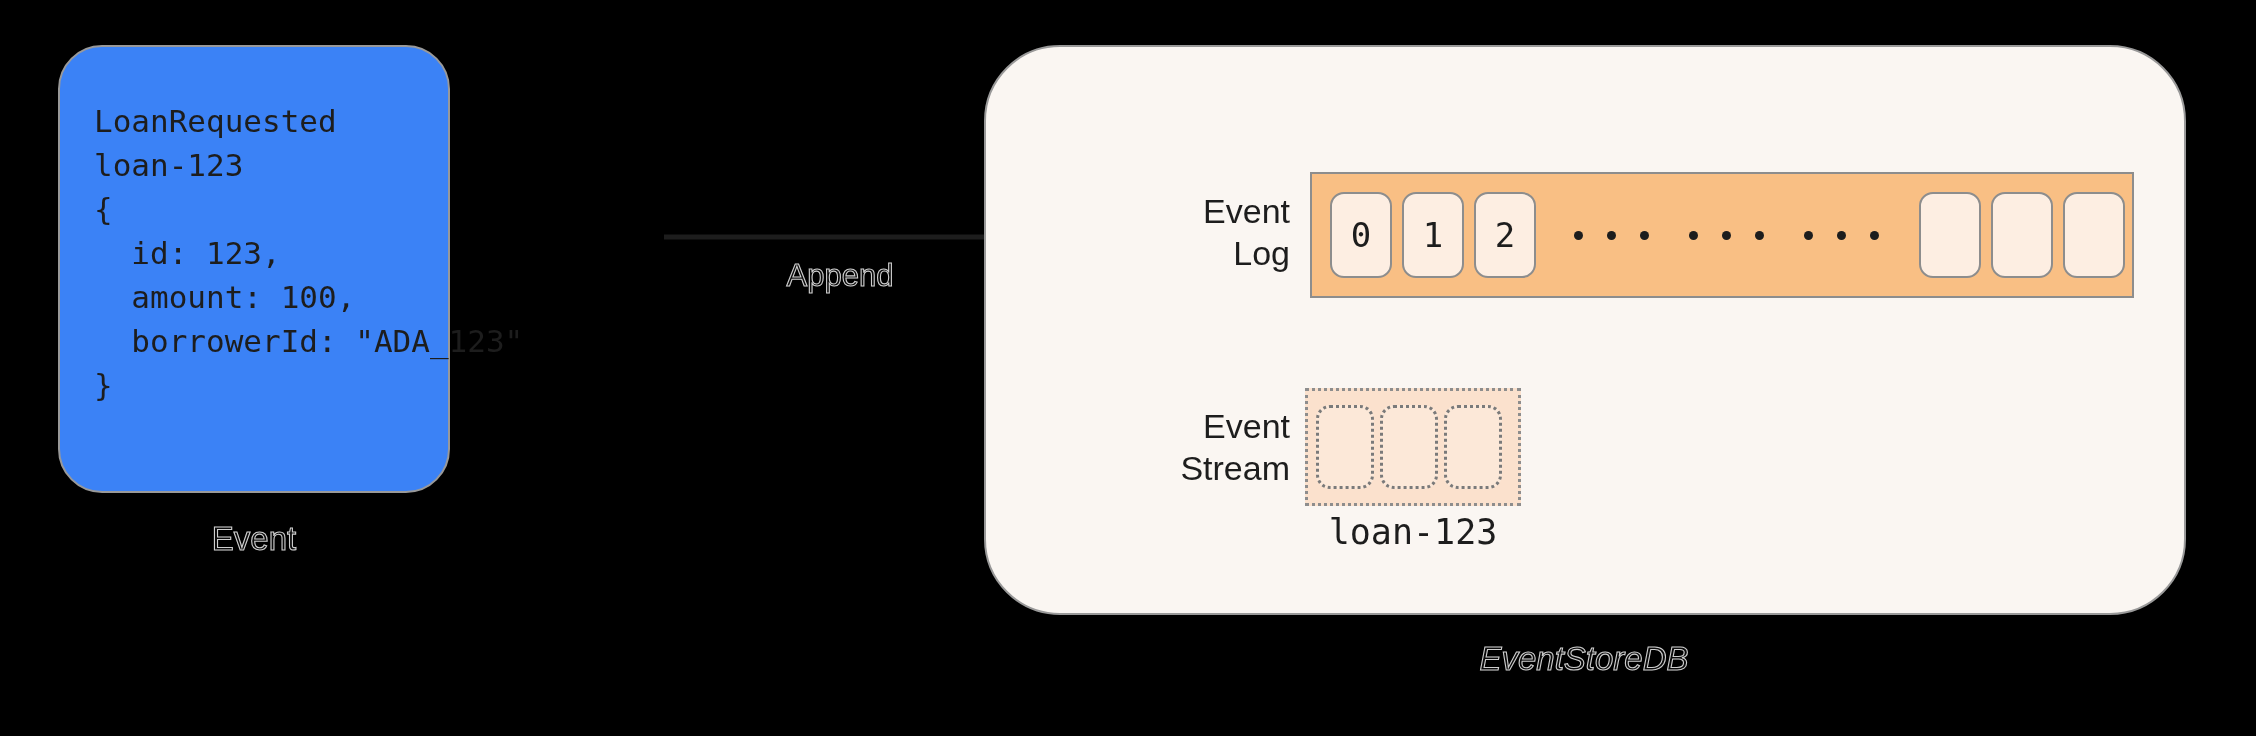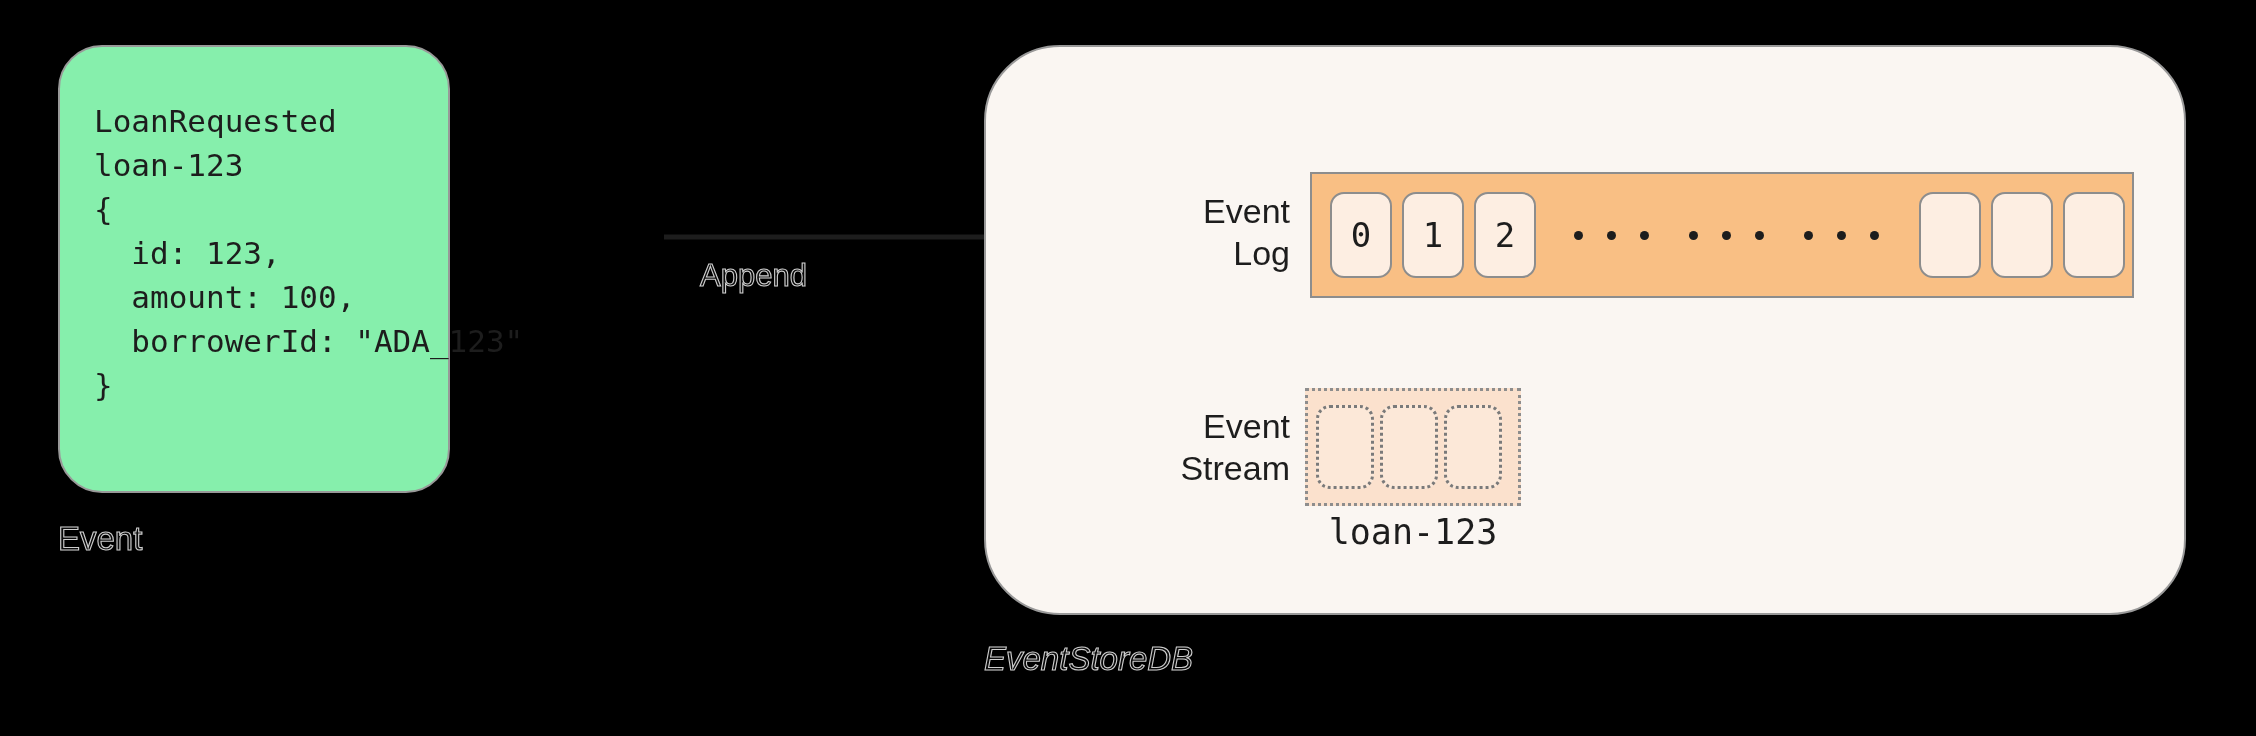--- a/index.html
+++ b/index.html
@@ -24,21 +24,21 @@
   }
 
   
   .event-card {
     position: absolute;
     left: 58px;
     top: 45px;
     width: 392px;
     height: 448px;
     box-sizing: border-box;
-    background: #86efac;
+    background: #3b82f6;
     border: 2px solid #999999;
     border-radius: 44px;
   }
   .event-card-code {
     position: absolute;
     left: 34px;
     top: 52px;
     font-family: "DejaVu Sans Mono", "Liberation Mono", monospace;
     font-size: 31px;
     line-height: 44px;
@@ -47,21 +47,21 @@
     letter-spacing: 0px;
   }
 
   
   .caption-outline {
     position: absolute;
     font-family: "Liberation Sans", sans-serif;
     font-size: 33px;
     color: #0a0a0a;
     -webkit-text-stroke: 1.1px #cfcfcf;
-    text-align: left;
+    text-align: center;
     white-space: nowrap;
   }
   .caption-event {
     left: 58px;
     top: 520px;
     width: 392px;
   }
   .caption-esdb {
     left: 984px;
     top: 640px;

